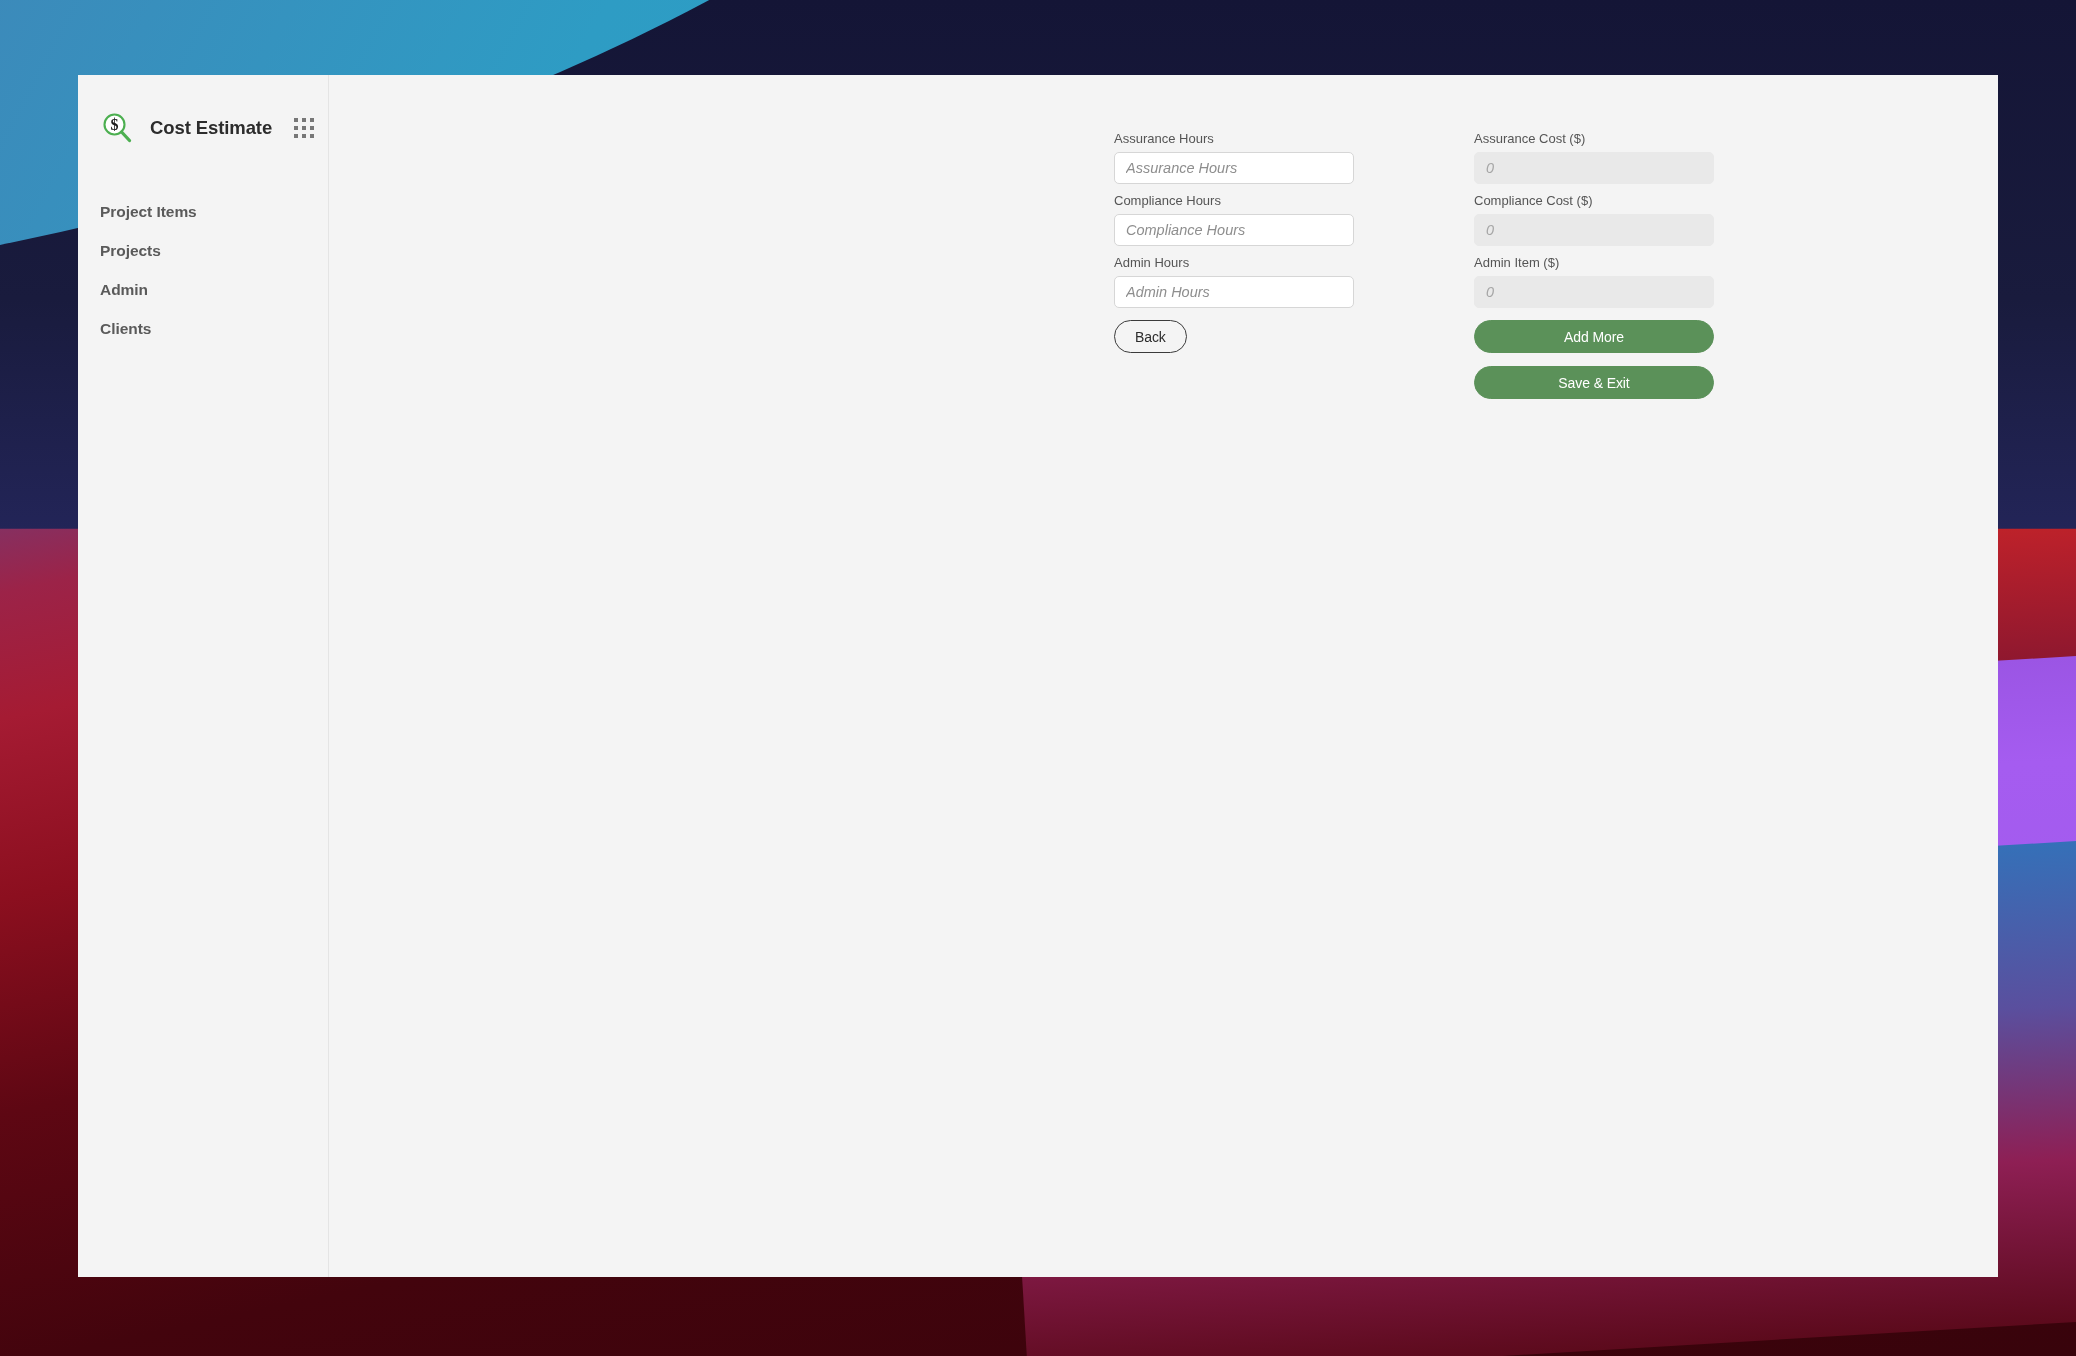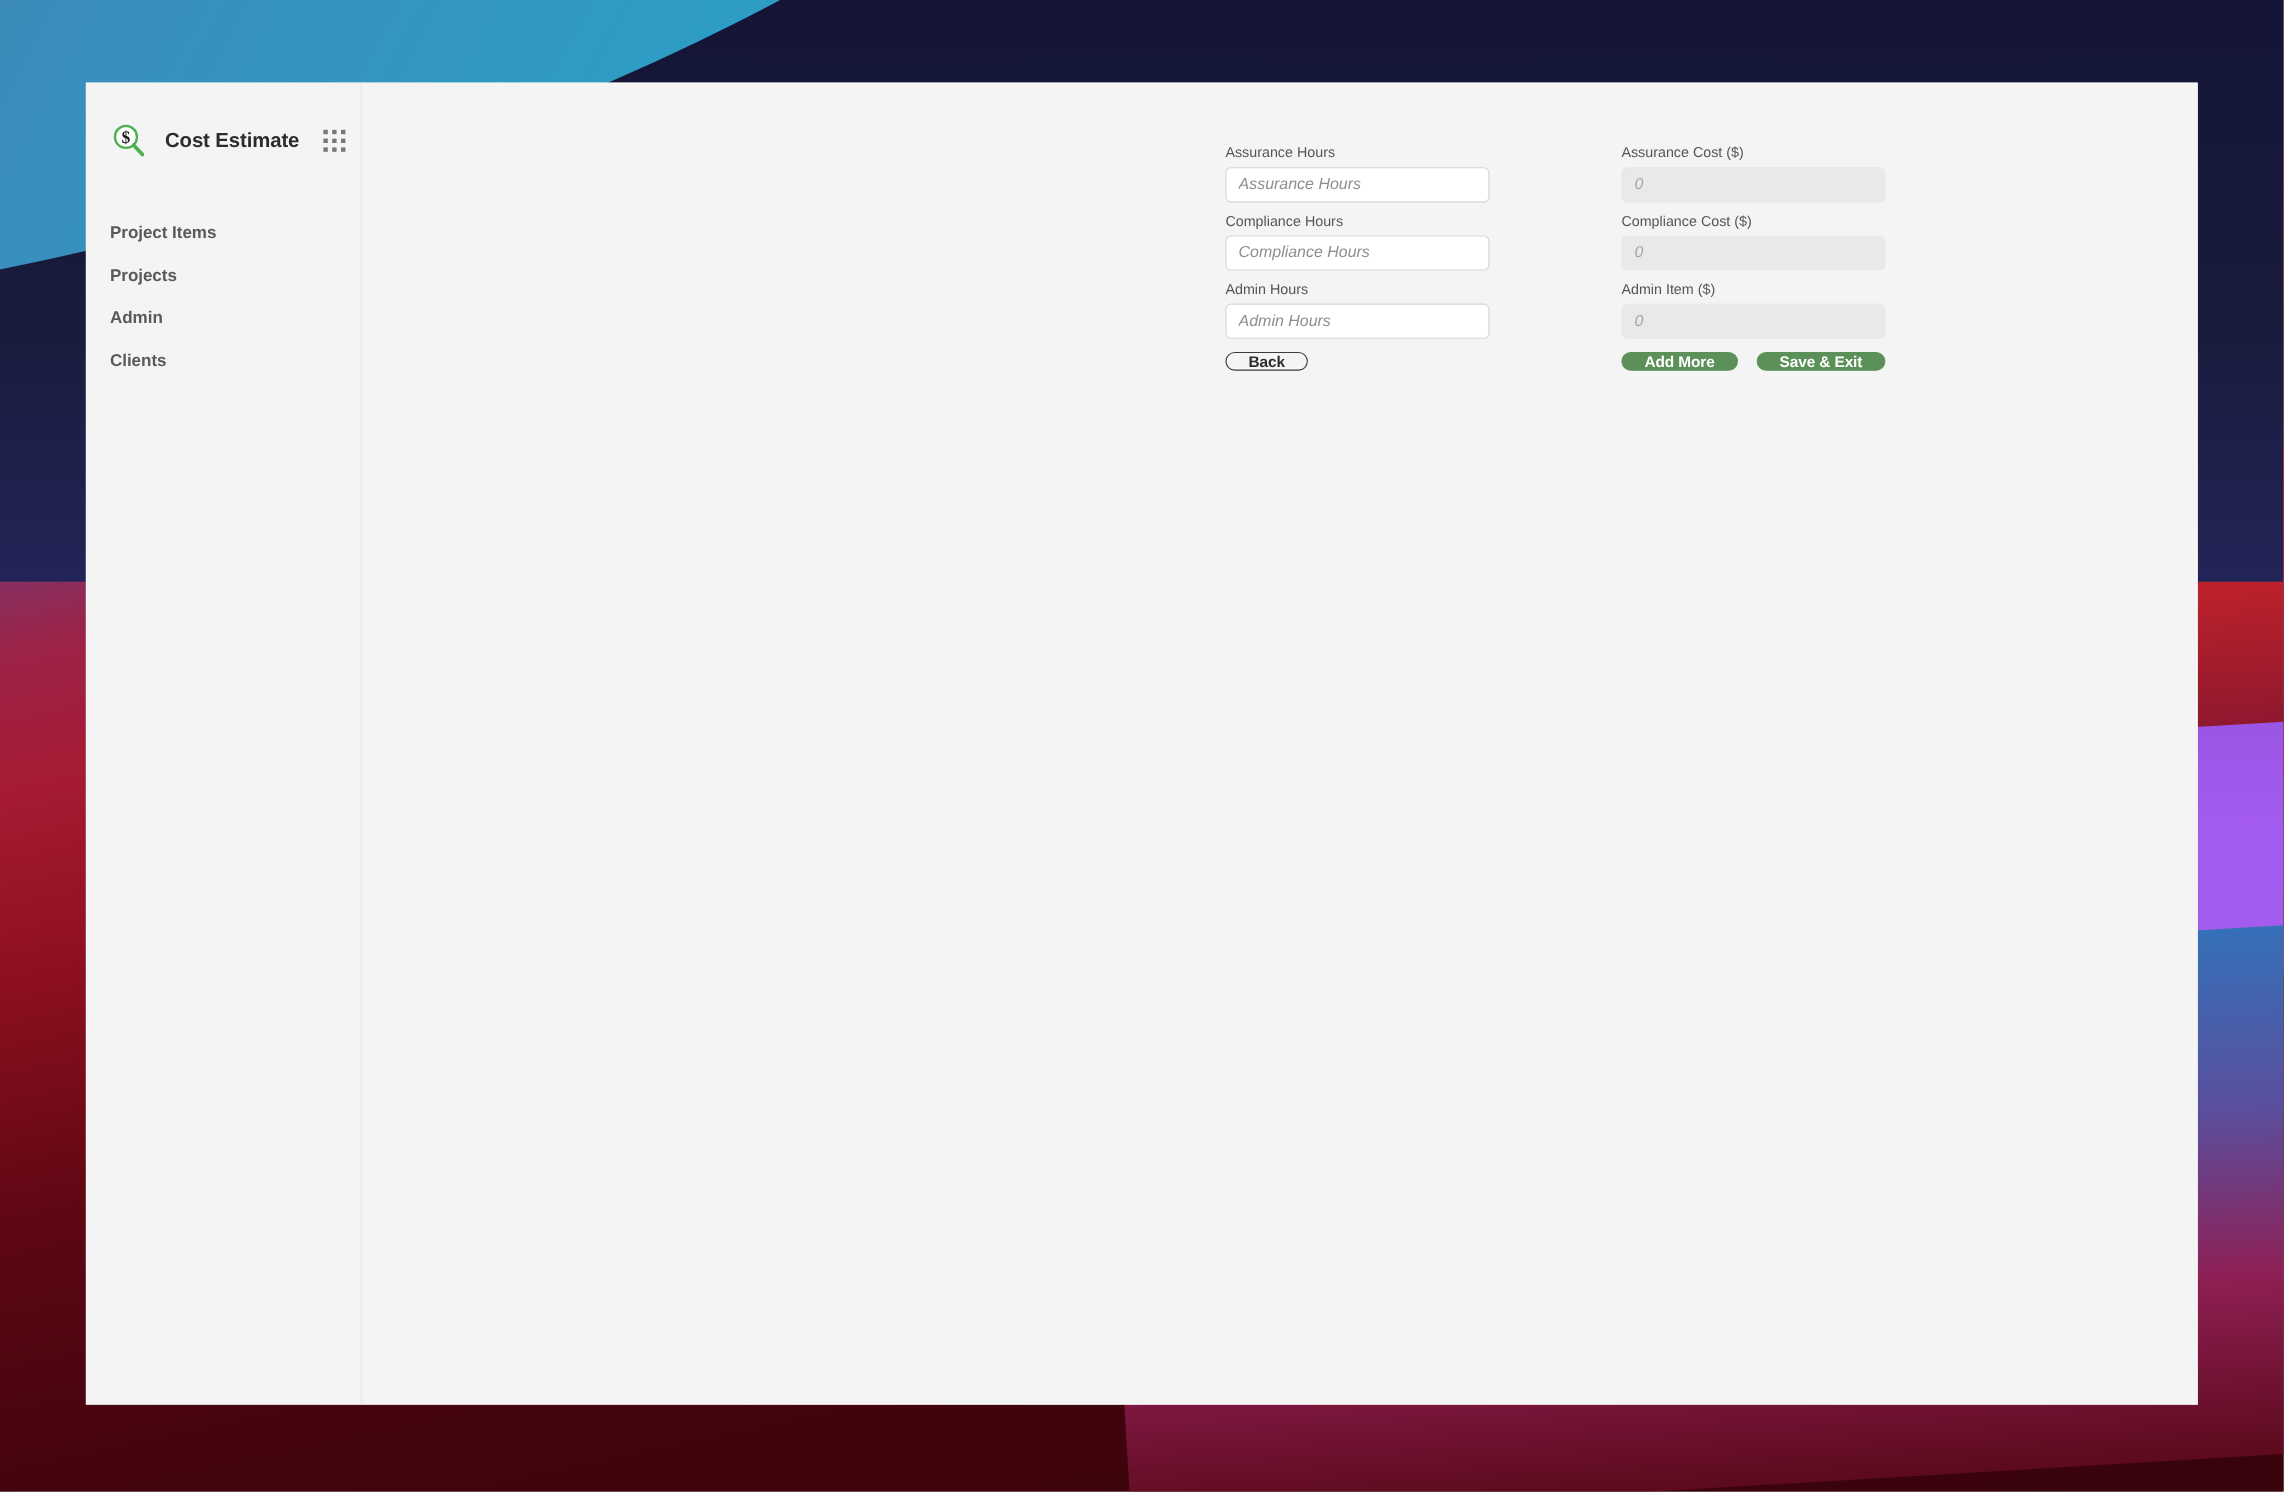--- a/index.html
+++ b/index.html
@@ -230,30 +230,31 @@
   }
 
   
   .actions-left {
     margin-top: 12px;
   }
   .actions-right {
     margin-top: 12px;
     display: flex;
     gap: 13px;
-    justify-content: space-between;
+    justify-content: flex-start;
+    flex-direction: column;
   }
 
   .btn {
     font-family: "Liberation Sans", sans-serif;
     font-size: 14px;
-    font-weight: bold;
+    font-weight: normal;
     border-radius: 999px;
     cursor: pointer;
-    height: 17px;
+    height: 33px;
     line-height: 1;
     padding: 0 20px;
     white-space: nowrap;
     letter-spacing: -0.1px;
   }
 
   .btn-outline {
     background: #f4f4f4;
     border: 1.6px solid #3b3b3b;
     color: #2c2c2c;

